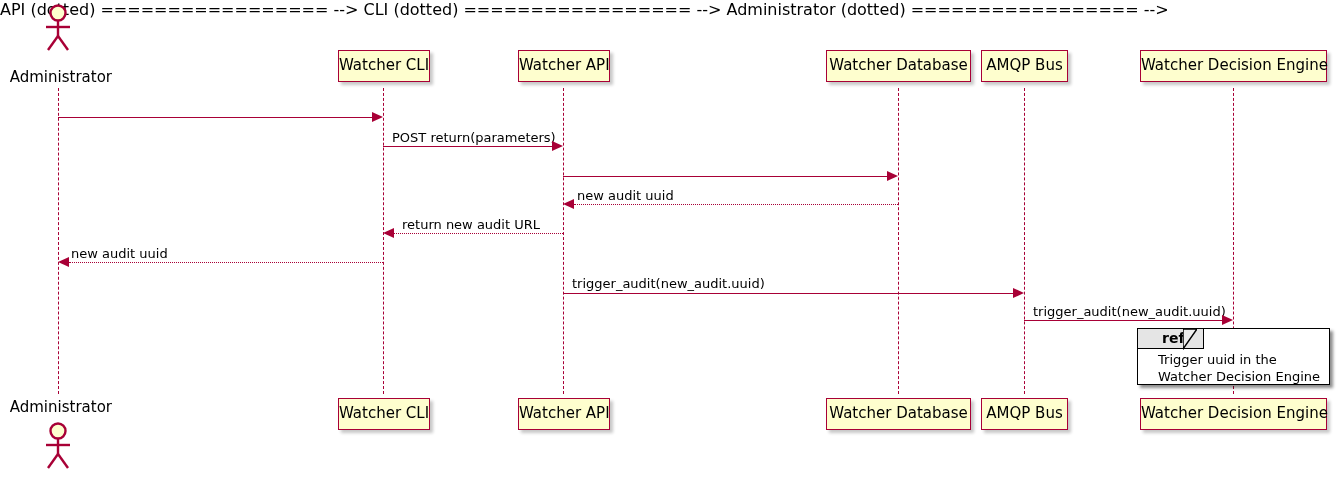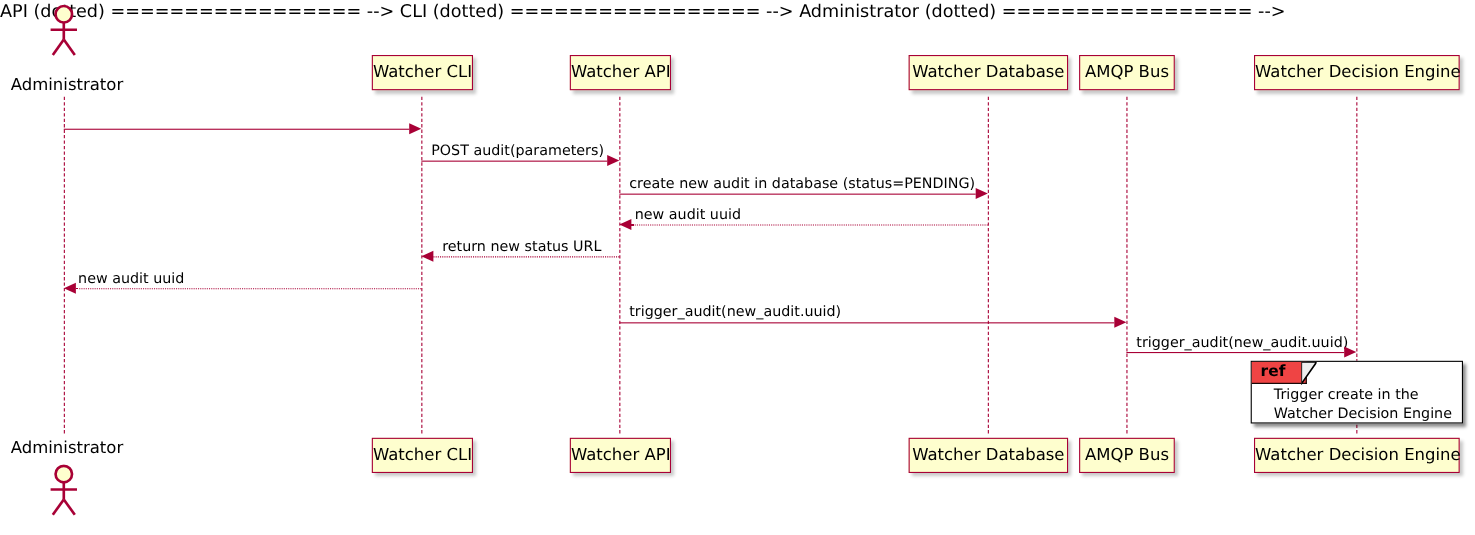--- a/index.html
+++ b/index.html
@@ -92,24 +92,24 @@
     background: #FFFFFF;
     border: 1.5px solid #000000;
     box-shadow: 3px 3px 3px rgba(0,0,0,0.45);
   }
   .ref-tab {
     position: absolute;
     left: 0;
     top: 0;
     height: 20px;
     box-sizing: border-box;
-    background: #ef4444;
+    background: #e5e5e5;
     border-right: 1.5px solid #000000;
     border-bottom: 1.5px solid #000000;
-    padding: 0 18px 0 8px;
+    padding: 0 18px 0 24px;
     line-height: 19px;
     font-size: 14px;
     font-weight: bold;
     color: #000000;
   }
   .ref-tab-corner {
     position: absolute;
     width: 0;
     height: 0;
   }
@@ -170,36 +170,35 @@
   <div class="participant" style="left:518px; top:398px; width:92px;">Watcher API</div>
   <div class="participant" style="left:826px; top:398px; width:145px;">Watcher Database</div>
   <div class="participant" style="left:981px; top:398px; width:87px;">AMQP Bus</div>
   <div class="participant" style="left:1140px; top:398px; width:187px;">Watcher Decision Engine</div>
 
   
   <div class="msg-line" style="left:58px; top:117px; width:314px;"></div>
   <div class="arrowhead right" style="left:372px; top:112px;"></div>
 
   
-  <div class="msg-label" style="left:392px; top:130px;">POST audit(parameters)</div>
+  <div class="msg-label" style="left:392px; top:130px;">POST return(parameters)</div>
   <div class="msg-line" style="left:383px; top:146px; width:169px;"></div>
   <div class="arrowhead right" style="left:552px; top:141px;"></div>
 
   
-  <div class="msg-label" style="left:572px; top:160px;">create new audit in database (status=PENDING)</div>
   <div class="msg-line" style="left:563px; top:176px; width:324px;"></div>
   <div class="arrowhead right" style="left:887px; top:171px;"></div>
 
    API (dotted) ================= --&gt;
   <div class="msg-label" style="left:577px; top:188px;">new audit uuid</div>
   <div class="msg-line dotted" style="left:574px; top:204px; width:324px;"></div>
   <div class="arrowhead left" style="left:563px; top:199px;"></div>
 
    CLI (dotted) ================= --&gt;
-  <div class="msg-label" style="left:402px; top:217px;">return new status URL</div>
+  <div class="msg-label" style="left:402px; top:217px;">return new audit URL</div>
   <div class="msg-line dotted" style="left:394px; top:233px; width:169px;"></div>
   <div class="arrowhead left" style="left:383px; top:228px;"></div>
 
    Administrator (dotted) ================= --&gt;
   <div class="msg-label" style="left:71px; top:246px;">new audit uuid</div>
   <div class="msg-line dotted" style="left:69px; top:262px; width:314px;"></div>
   <div class="arrowhead left" style="left:58px; top:257px;"></div>
 
   
   <div class="msg-label" style="left:572px; top:276px;">trigger_audit(new_audit.uuid)</div>
@@ -210,17 +209,17 @@
   <div class="msg-label" style="left:1033px; top:304px;">trigger_audit(new_audit.uuid)</div>
   <div class="msg-line" style="left:1024px; top:320px; width:198px;"></div>
   <div class="arrowhead right" style="left:1222px; top:315px;"></div>
 
   
   <div class="ref-box" style="left:1137px; top:328px; width:193px; height:57px;">
     <div class="ref-tab">ref</div>
     <svg class="ref-tab-corner" style="left:45px; top:0px; width:14px; height:21px;" viewBox="0 0 14 21">
       <polygon points="0,0 14,0 0,20" fill="#EEEEEE" stroke="#000000" stroke-width="1.5"></polygon>
     </svg>
-    <div class="ref-text" style="left:20px; top:22px;">Trigger create in the</div>
+    <div class="ref-text" style="left:20px; top:22px;">Trigger uuid in the</div>
     <div class="ref-text" style="left:20px; top:39px;">Watcher Decision Engine</div>
   </div>
 
 </div>
 
 </body></html>

